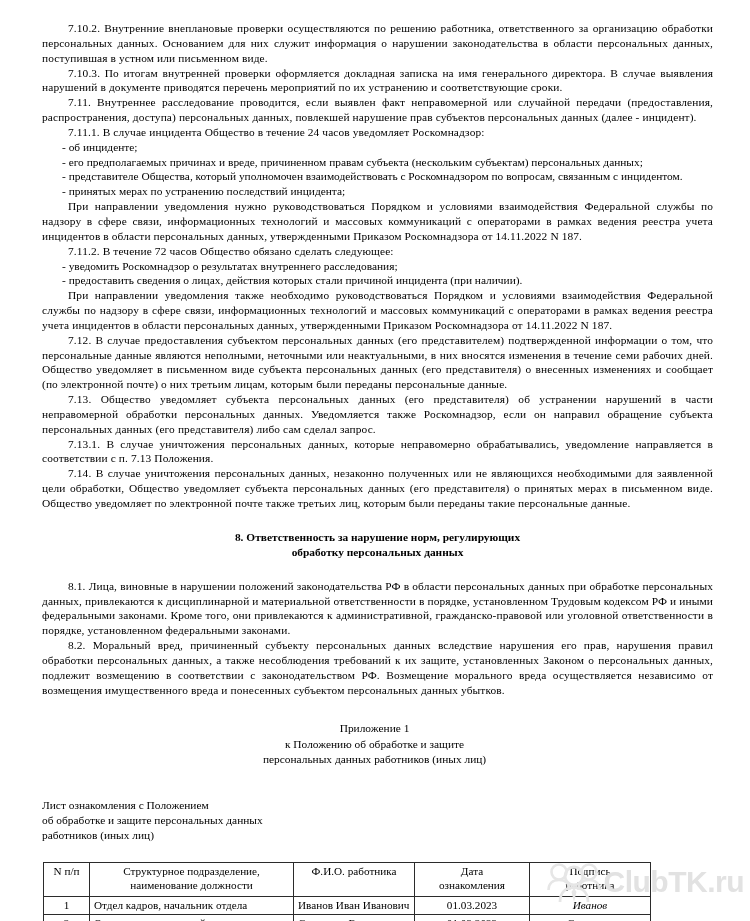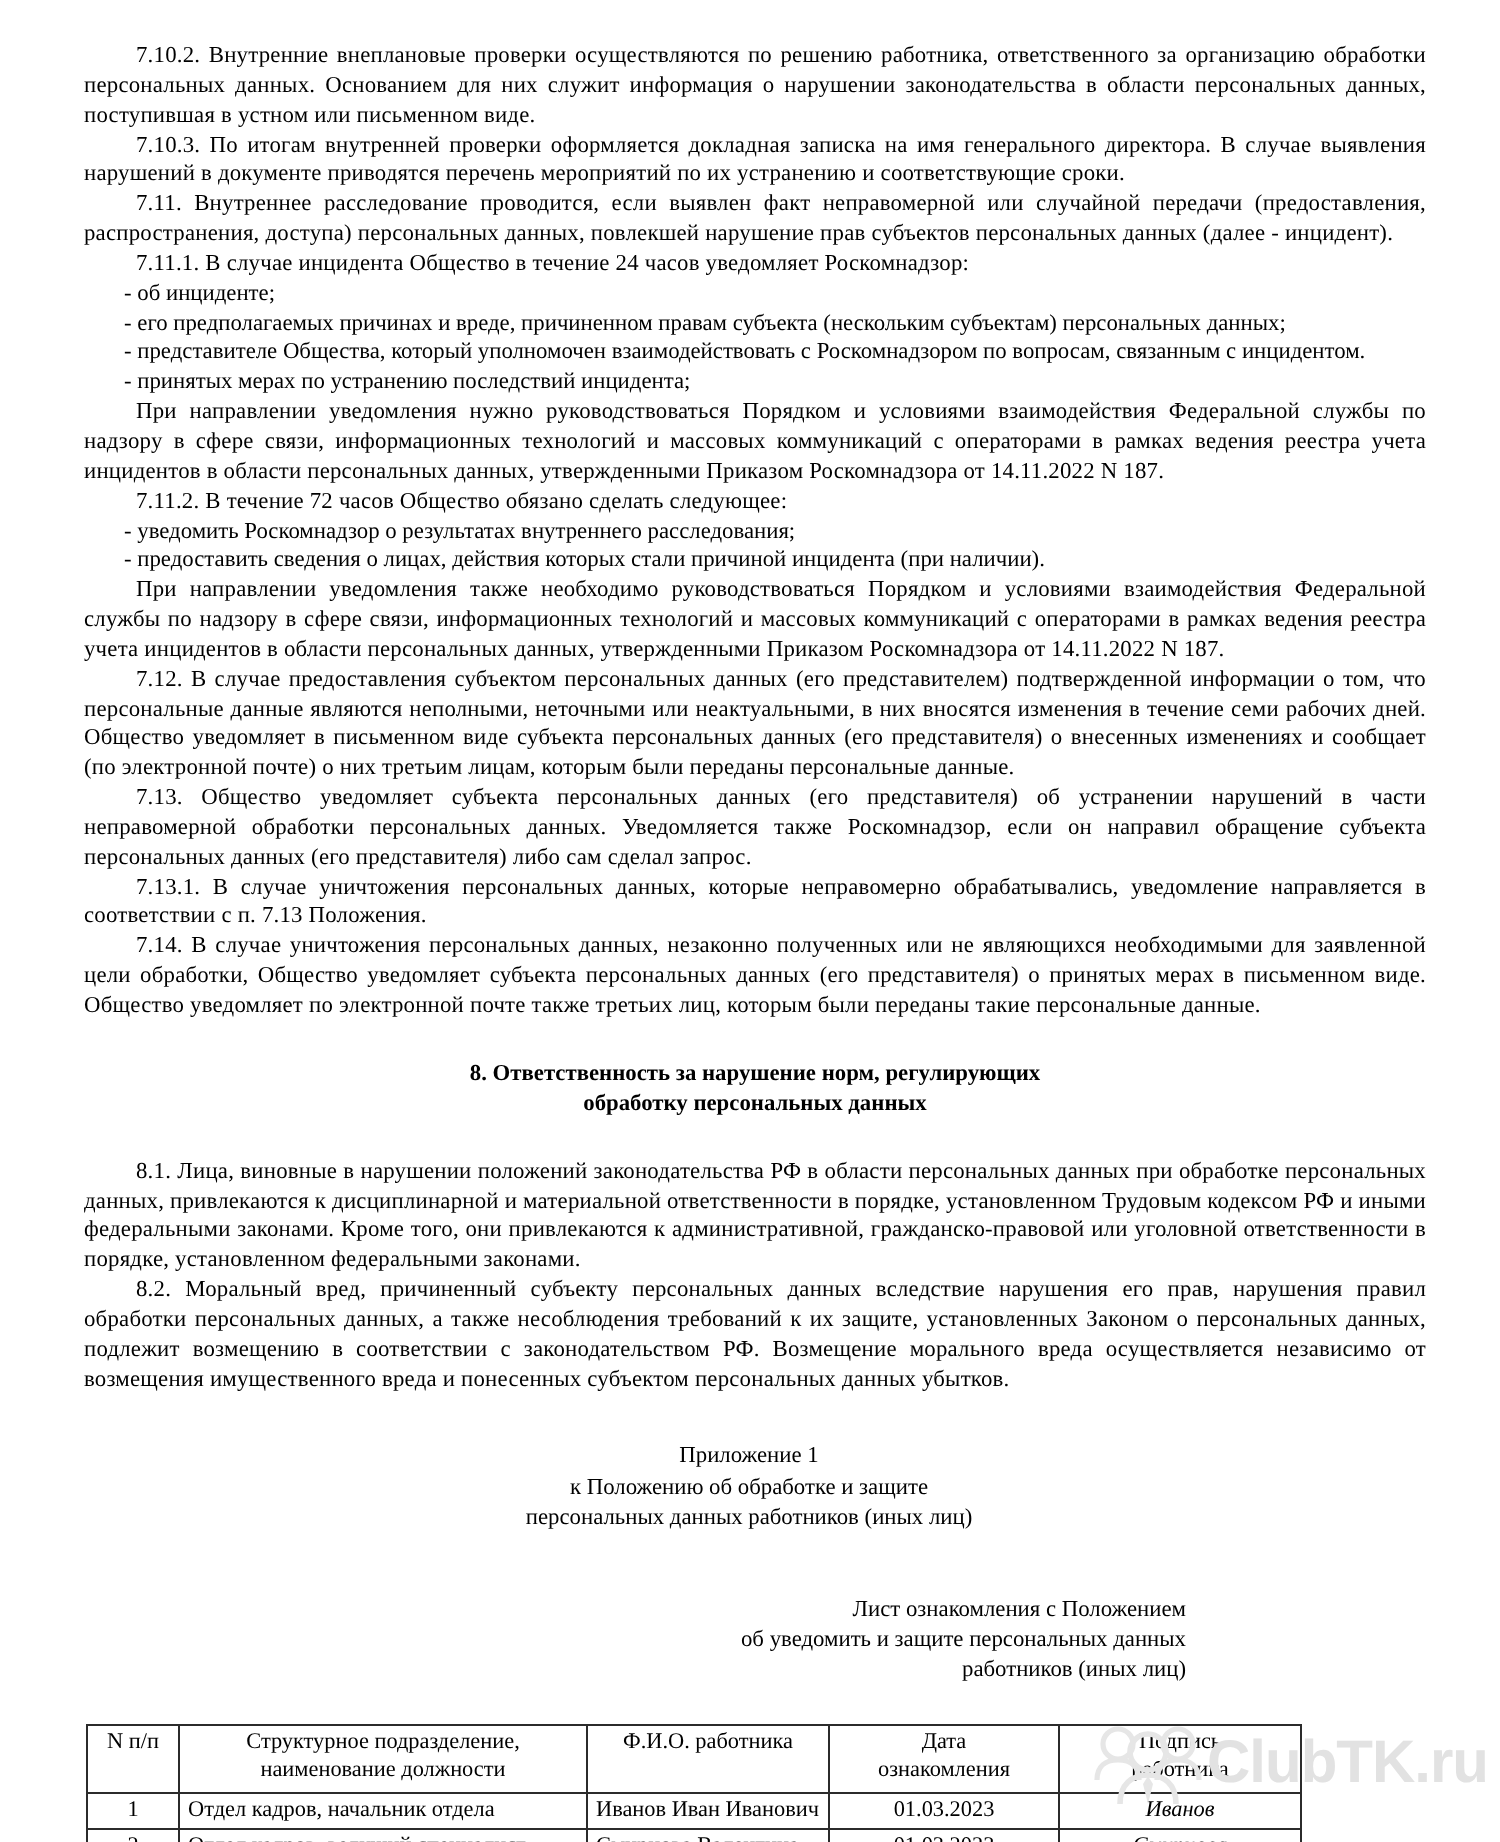--- a/index.html
+++ b/index.html
@@ -56,21 +56,21 @@
   .appendix {
     text-align: center;
     font-size: 11.4px;
     line-height: 15.4px;
     margin: 0;
     padding-right: 6px;
   }
 
   
   .sheet-title {
-    text-align: right;
+    text-align: left;
     font-size: 11.4px;
     line-height: 15.2px;
     margin: 0;
     padding-right: 120px;
   }
 
   
   .ack-table {
     border-collapse: collapse;
     table-layout: fixed;
@@ -163,21 +163,21 @@
   <div class="gap-sm"></div>
 
   <p class="appendix">Приложение 1</p>
   <p class="appendix">к Положению об обработке и защите</p>
   <p class="appendix">персональных данных работников (иных лиц)</p>
 
   <div class="gap-lg"></div>
   <div class="gap-md"></div>
 
   <p class="sheet-title">Лист ознакомления с Положением</p>
-  <p class="sheet-title">об уведомить и защите персональных данных</p>
+  <p class="sheet-title">об обработке и защите персональных данных</p>
   <p class="sheet-title">работников (иных лиц)</p>
 
   <div class="gap-lg"></div>
 
   <table class="ack-table">
     <thead>
       <tr>
         <th class="col-num">
           <span class="hdr-two-line">N п/п</span>
         </th>

